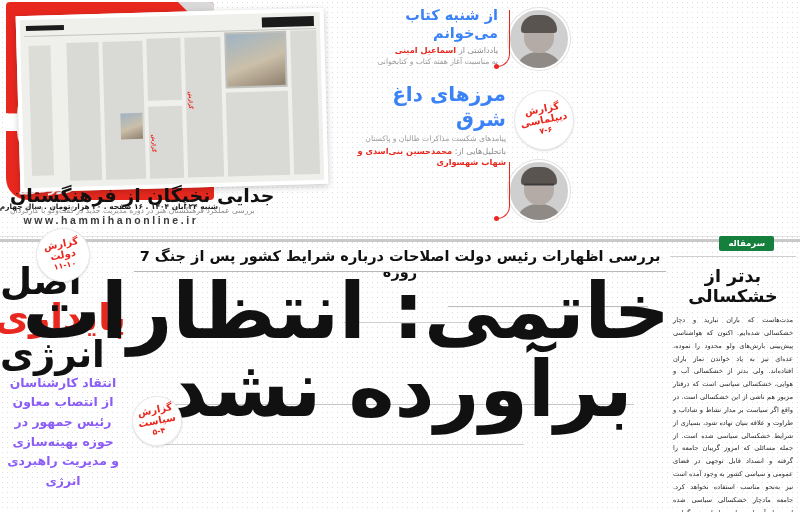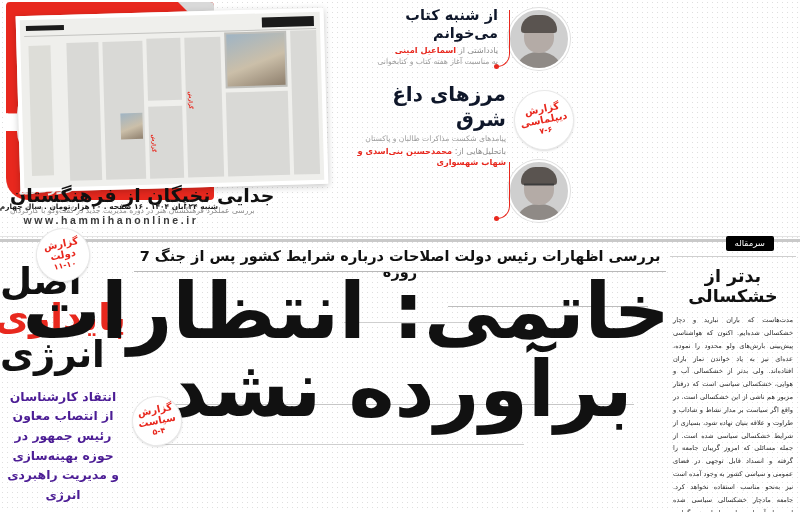--- a/index.html
+++ b/index.html
@@ -117,21 +117,21 @@
   .t-hook{
     position:absolute;right:68px;top:6px;width:13px;height:56px;
     border-right:1.2px solid #e8281e;border-bottom:1.2px solid #e8281e;
     border-bottom-right-radius:13px;
   }
   .t-hook:after{
     content:"";position:absolute;left:-2px;bottom:-2.5px;width:5px;height:5px;border-radius:50%;
     background:#e8281e;
   }
   .t-text{position:absolute;right:80px;left:4px;top:2px;text-align:right;}
-  .t-title{font-size:14.5px;font-weight:bold;color:#0f172a;letter-spacing:-.3px;line-height:1.25;}
+  .t-title{font-size:14.5px;font-weight:bold;color:#3b82f6;letter-spacing:-.3px;line-height:1.25;}
   .t-by{font-size:8.2px;color:#8d8d8d;margin-top:3px;line-height:1.3;}
   .t-by b{color:#e8281e;font-weight:bold;}
   .t-desc{font-size:7.6px;color:#9a9a9a;margin-top:1.5px;line-height:1.3;}
   .t2 .t-text{right:72px;}
   .t2 .t-title{font-size:20px;}
 
   
   .seal-diplo{
     position:absolute;right:4px;top:10px;width:58px;height:58px;
   }
@@ -170,22 +170,22 @@
 
   
   .leftcol{position:absolute;left:0;top:244px;width:126px;height:268px;}
   .leftcol .seal-dolat{position:absolute;left:36px;top:-16px;width:52px;height:52px;z-index:4;}
   .lc-title{
     margin-top:20px;text-align:left;font-weight:bold;color:#111;
     font-size:37px;line-height:0.98;letter-spacing:-1.5px;
   }
   .lc-title .red{color:#e8281e;display:block;}
   .lc-body{
-    margin-top:14px;padding:0 7px;text-align:center;
-    font-size:12.4px;line-height:1.58;color:#4c1d95;font-weight:bold;
+    padding:0 7px;text-align:center;
+    font-size:12.4px;line-height:1.58;color:#8b5cf6;font-weight:bold;
     letter-spacing:-.3px;
   }
 
   
   .center{position:absolute;right:126px;left:126px;top:244px;width:548px;height:268px;}
   .kicker{
     position:absolute;right:6px;left:6px;top:4px;
     text-align:center;font-size:14.5px;font-weight:bold;color:#111;letter-spacing:-.5px;
   }
   .kicker-rule{position:absolute;right:8px;left:8px;top:27px;height:1px;background:#b9b9b9;}
@@ -199,21 +199,21 @@
   .rule-a{position:absolute;right:26px;width:200px;top:62px;height:1px;background:#bdbdbd;}
   .rule-b{position:absolute;right:150px;width:180px;top:78px;height:1px;background:#cfcfcf;}
   .rule-c{position:absolute;left:40px;right:40px;top:160px;height:1px;background:#c7c7c7;}
   .rule-d{position:absolute;left:30px;right:150px;top:200px;height:1px;background:#cfcfcf;}
   .seal-siasat{position:absolute;left:6px;top:152px;width:48px;height:48px;z-index:5;}
 
   
   .editorial{position:absolute;right:0;top:244px;width:126px;height:268px;padding:0 4px;}
   .ed-label{
     position:absolute;right:26px;top:-8px;
-    background:#000000;color:#fff;font-size:8.5px;font-weight:normal;
+    background:#15803d;color:#fff;font-size:8.5px;font-weight:bold;
     padding:2px 9px 3px;border-radius:2px;letter-spacing:-.2px;
   }
   .ed-rule{position:absolute;right:4px;left:4px;top:12px;height:1px;background:#cfcfcf;}
   .ed-title{
     margin-top:22px;text-align:center;font-size:17.5px;font-weight:bold;color:#111;
     letter-spacing:-.6px;
   }
   .ed-body{
     margin-top:8px;text-align:justify;text-align-last:justify;
     font-size:6.6px;line-height:1.95;color:#2a2a2a;

